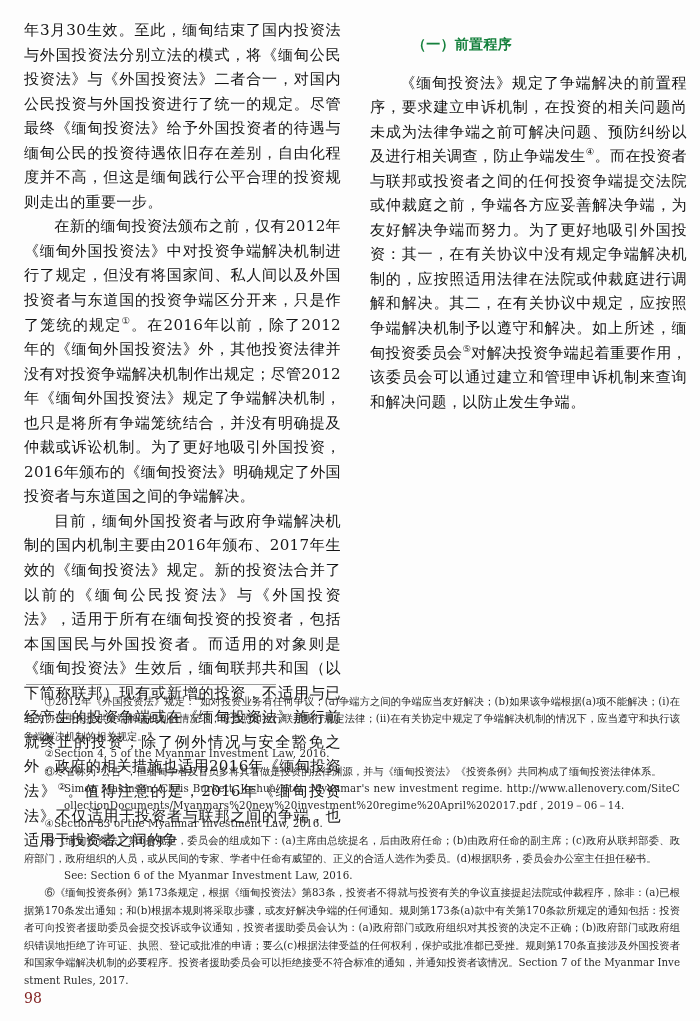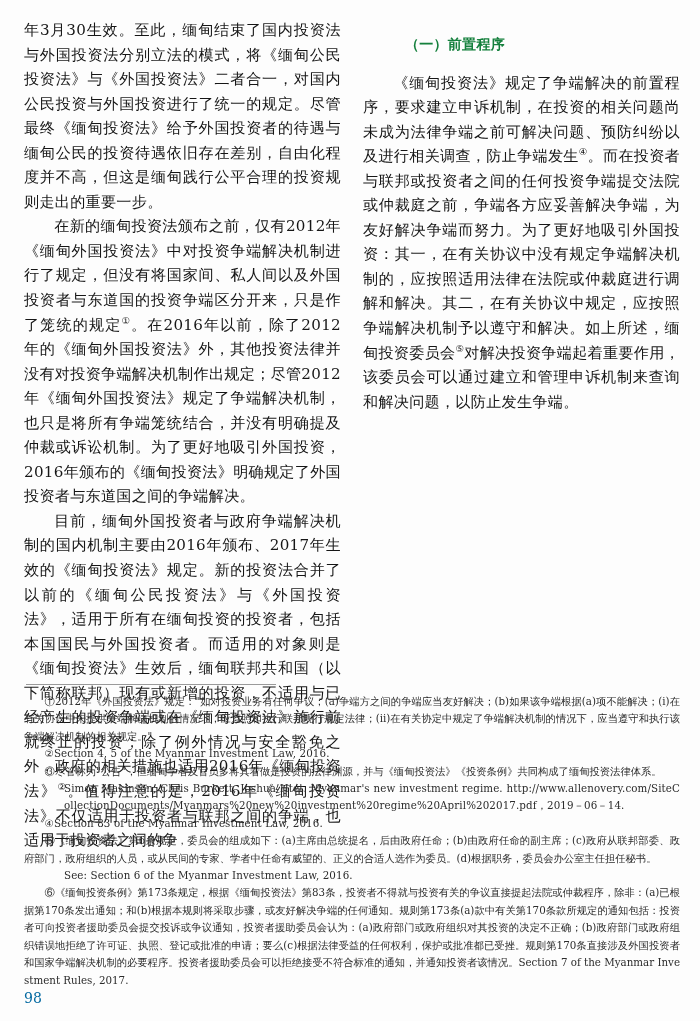--- a/index.html
+++ b/index.html
@@ -25,21 +25,21 @@
   }
 
   
   .body-area {
     position: absolute;
     left: 24px;
     top: 18px;
     width: 656px;
     height: 650px;
     display: flex;
-    gap: 22px;
+    gap: 29px;
   }
   .col {
     width: 317px;
     flex: 0 0 317px;
   }
   .para {
     font-size: 15.1px;
     line-height: 24.55px;
     text-align: justify;
     text-justify: inter-ideograph;
@@ -99,21 +99,21 @@
     letter-spacing: 0.01em;
   }
 
   
   .folio {
     position: absolute;
     left: 24px;
     top: 989px;
     font-size: 14px;
     line-height: 18px;
-    color: #0369a1;
+    color: #7f1d1d;
     font-family: "DejaVu Serif", "Liberation Serif", serif;
   }
 </style>
 </head>
 <body>
 
 <div class="page">
 
   <div class="body-area">
 

